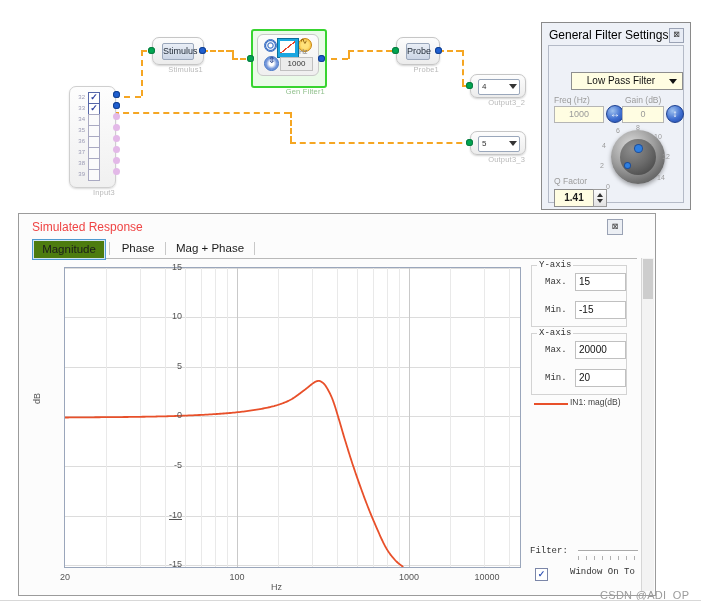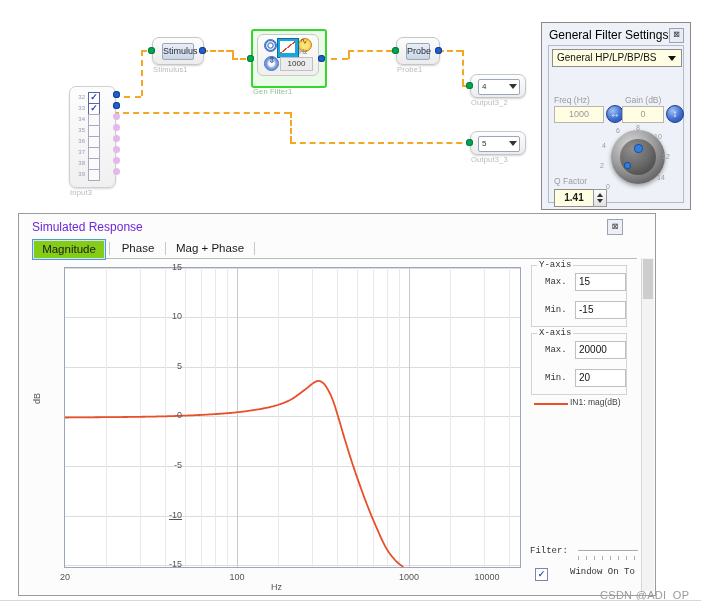--- a/index.html
+++ b/index.html
@@ -30,21 +30,21 @@
     position:absolute;background:linear-gradient(#fdfdfd,#ececec);
     border:1px solid #c6c6c6;border-radius:7px;
     box-shadow:0 1px 2px rgba(0,0,0,.18);
   }
   .blk .inner{
     position:absolute;left:9px;top:5px;right:9px;height:15px;
     background:linear-gradient(#e9eef6,#ccd6e6);
     border:1px solid #9aa7bb;border-radius:2px;
     font-size:9px;line-height:15px;text-align:center;color:#1d2733;
   }
-  .blkcap{position:absolute;width:100%;text-align:left;font-size:7.5px;color:#b9b9b9;top:100%;margin-top:1px;letter-spacing:.2px;}
+  .blkcap{position:absolute;width:100%;text-align:right;font-size:7.5px;color:#b9b9b9;top:100%;margin-top:1px;letter-spacing:.2px;}
 
   
   #genfilter{
     position:absolute;left:251px;top:29px;width:72px;height:55px;
     border:2px solid #38d430;background:#eafbe8;border-radius:3px;
   }
   #genfilter .gfbody{
     position:absolute;left:4px;top:3px;width:60px;height:40px;
     background:linear-gradient(#fdfdfd,#efefef);border:1px solid #c9c9c9;border-radius:6px;
   }
@@ -115,26 +115,26 @@
     box-shadow:0 2px 4px rgba(0,0,0,.35);}
   #knob .cap{position:absolute;left:9px;top:9px;width:36px;height:36px;border-radius:50%;
     background:radial-gradient(circle at 35% 28%,#8e8e8e 0%,#6a6a6a 50%,#3d3d3d 100%);}
   .knobdot{position:absolute;width:7px;height:7px;border-radius:50%;background:#2f7fe0;box-shadow:0 0 0 1px #1d4f9c;}
   #knobdot1{left:24px;top:15px;}
   #knobdot2{left:14px;top:33px;width:5px;height:5px;}
   .knoblbl{position:absolute;font-size:7px;color:#9a9a9a;}
 
   
   #simwin{left:18px;top:213px;width:636px;height:381px;background:#fcfcfc;border:1px solid #9b9b9b;}
-  #sim-title{position:absolute;left:12px;top:7px;font-size:12px;color:#6d28d9;text-align:right;}
+  #sim-title{position:absolute;left:12px;top:7px;font-size:12px;color:#ef4444;text-align:right;}
   #sim-close{position:absolute;left:607px;top:219px;width:14px;height:14px;background:#eceff4;border:1px solid #9aa2b4;
      font-size:8px;line-height:13px;text-align:center;color:#333;}
   #tabstrip{position:absolute;left:32px;top:239px;width:605px;height:19px;border-bottom:1px solid #b9b9b9;}
   .tab{position:absolute;top:0;height:19px;font-size:11.5px;line-height:19px;text-align:center;color:#1b1b1b;}
-  .tab.sel{background:#84cc16;border:1px solid #4f9ad1;box-shadow:0 0 0 1px #cfe4f5 inset;}
+  .tab.sel{background:#4d7c0f;border:1px solid #4f9ad1;box-shadow:0 0 0 1px #cfe4f5 inset;}
   .tabsep{position:absolute;top:3px;width:1px;height:13px;background:#c8c8c8;}
 
   
   #plot{position:absolute;left:64px;top:267px;width:455px;height:299px;background:#fff;border:1px solid #9aa6bb;}
   .gl{position:absolute;background:#dcdcdc;}
   .glh{left:0;width:100%;height:1px;}
   .glv{top:0;width:1px;height:100%;}
   .glv.minor{background:#e9e9e9;}
   .ytick{position:absolute;right:519px;font-size:9px;color:#555;text-align:right;width:30px;}
   .xtick{position:absolute;font-size:9px;color:#555;text-align:center;width:40px;}
@@ -280,22 +280,22 @@
     <div class="node pink" style="position: absolute; left: 113px; top: 135px;"></div>
     <div class="node pink" style="position: absolute; left: 113px; top: 146px;"></div>
     <div class="node pink" style="position: absolute; left: 113px; top: 157px;"></div>
     <div class="node pink" style="position: absolute; left: 113px; top: 168px;"></div>
   </div>
 
 <div class="abs" id="filterpanel">
   <div id="fp-title">General Filter Settings</div>
   <div id="fp-close">⊠</div>
   <div id="fp-inner">
-    <div class="combo" id="combo-family">
-      <span class="txt">General HP/LP/BP/BS</span>
+    <div class="combo" id="combo-type">
+      <span class="txt" style="text-align:center;right:16px;">Low Pass Filter</span>
       <span class="cb-arrow"></span>
     </div>
 
     <div class="fieldlabel" id="freq-label">Freq (Hz)</div>
     <div class="numbox" id="freq-box">1000</div>
     <div class="rndbtn" id="freq-btn">↔</div>
 
     <div class="fieldlabel" id="gain-label">Gain (dB)</div>
     <div class="numbox" id="gain-box">0</div>
     <div class="rndbtn" id="gain-btn">↕</div>

